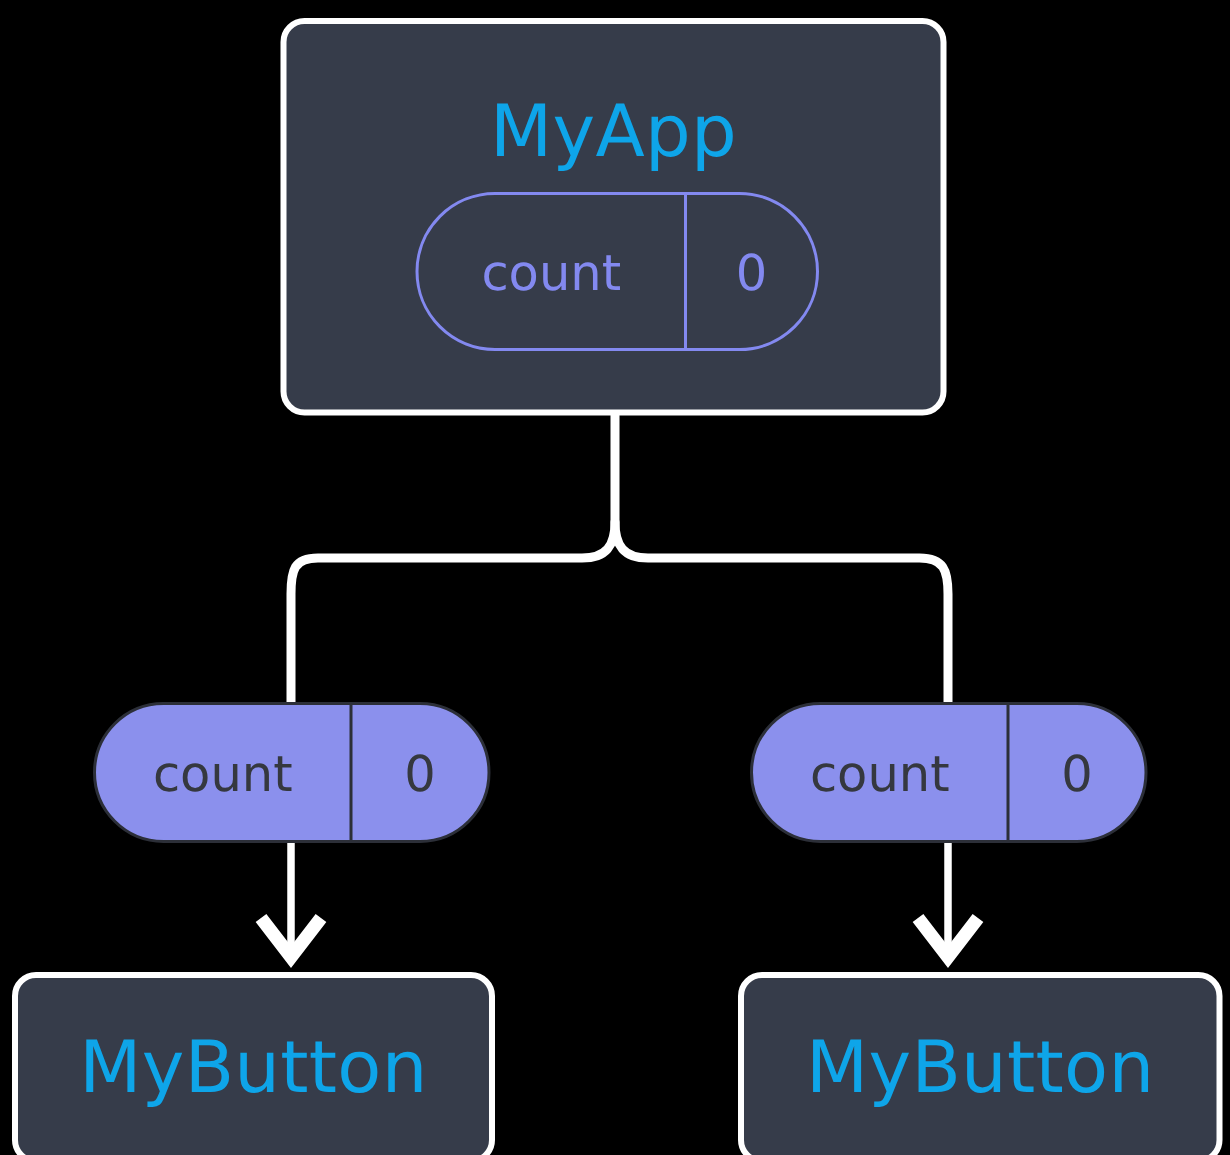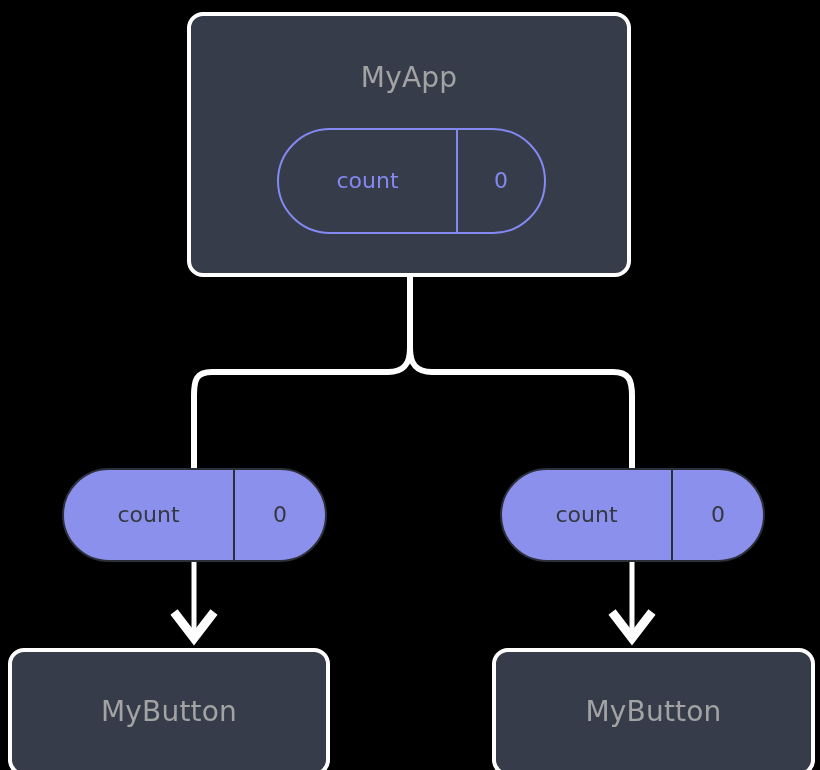--- a/index.html
+++ b/index.html
@@ -34,22 +34,22 @@
   
   .card {
     background: #363c4a;
     border: 4px solid #ffffff;
     border-radius: 16px;
     display: flex;
     align-items: center;
     justify-content: center;
   }
   .card-title {
-    color: #a3a3a3;
-    font-size: 28px;
+    color: #0ea5e9;
+    font-size: 48px;
     line-height: 1;
     letter-spacing: 0.2px;
     white-space: nowrap;
   }
   #card-myapp {
     left: 187px;
     top: 12px;
     width: 444px;
     height: 265px;
     align-items: flex-start;
@@ -76,21 +76,21 @@
     box-sizing: border-box;
     display: flex;
     align-items: stretch;
     border-radius: 9999px;
     overflow: hidden;
   }
   .pill-cell {
     display: flex;
     align-items: center;
     justify-content: center;
-    font-size: 22px;
+    font-size: 33px;
     line-height: 1;
     white-space: nowrap;
   }
   .pill-name { flex: 0 0 auto; }
   .pill-value { flex: 1 1 auto; }
 
   
   .pill-outline {
     border: 2px solid #8389f0;
     background: transparent;

